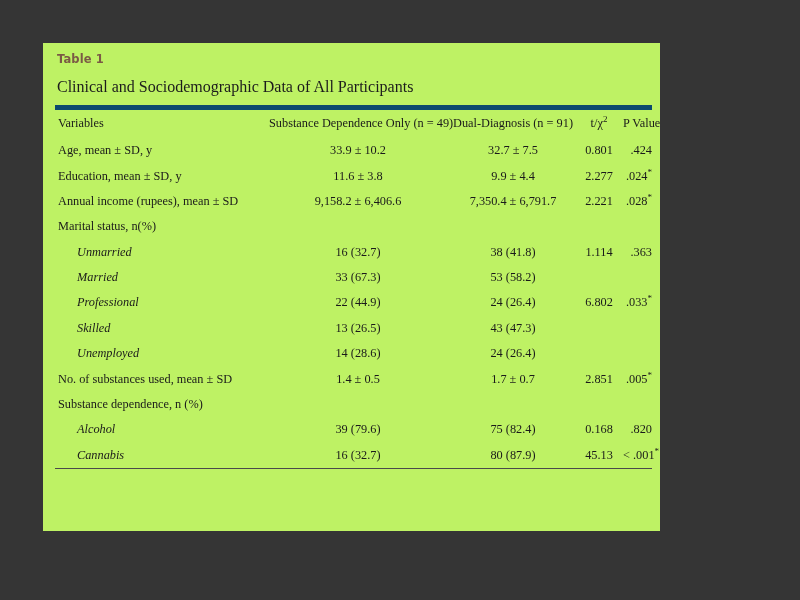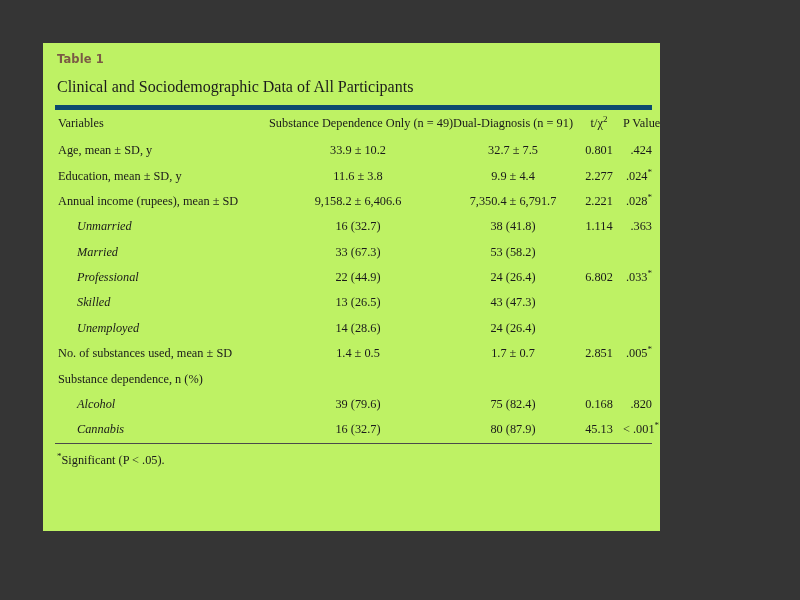--- a/index.html
+++ b/index.html
@@ -154,20 +154,27 @@
             <td class="pv"><span>.024</span><span class="sup">*</span></td>
           </tr>
           <tr>
             <td class="v">Annual income (rupees), mean ± SD</td>
             <td>9,158.2 ± 6,406.6</td>
             <td>7,350.4 ± 6,791.7</td>
             <td>2.221</td>
             <td class="pv"><span>.028</span><span class="sup">*</span></td>
           </tr>
           <tr>
+            <td class="v">Marital status, n(%)</td>
+            <td></td>
+            <td></td>
+            <td></td>
+            <td class="pv"><span></span></td>
+          </tr>
+          <tr>
             <td class="v ind">Unmarried</td>
             <td>16 (32.7)</td>
             <td>38 (41.8)</td>
             <td>1.114</td>
             <td class="pv"><span>.363</span></td>
           </tr>
           <tr>
             <td class="v ind">Married</td>
             <td>33 (67.3)</td>
             <td>53 (58.2)</td>
@@ -221,17 +228,16 @@
             <td>16 (32.7)</td>
             <td>80 (87.9)</td>
             <td>45.13</td>
             <td class="pv"><span>&lt; .001</span><span class="sup">*</span></td>
           </tr>
         </tbody>
     </table>
 
     <div class="rule-bottom"></div>
 
-    <div class="footnote"><span class="sup">*</span><span>Significant (</span><span class="ital">P</span><span> &lt; .05).</span></div>
 
   </div>
 
 </div>
 
 </body></html>

